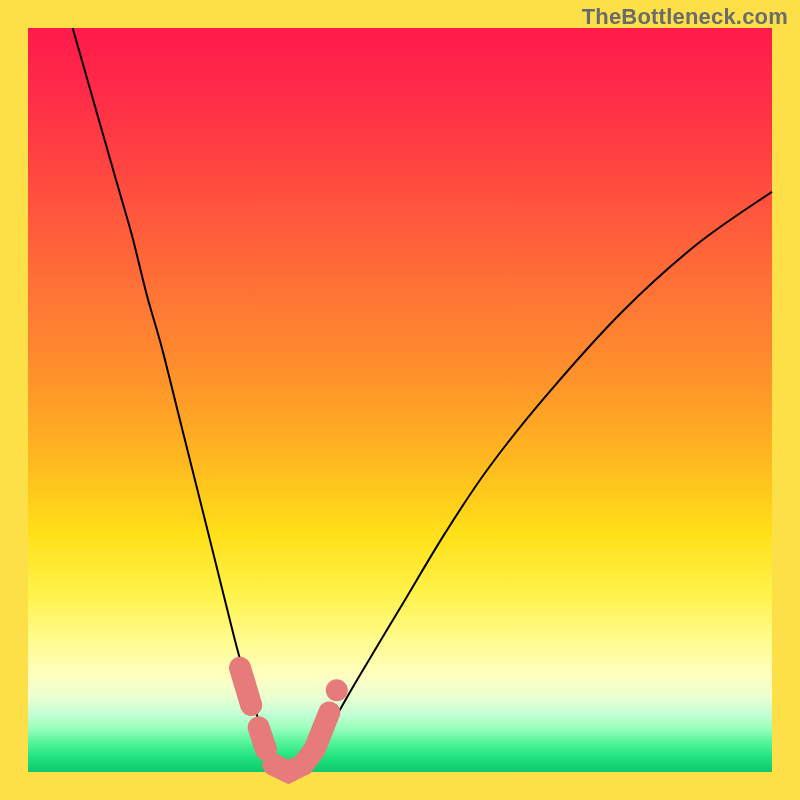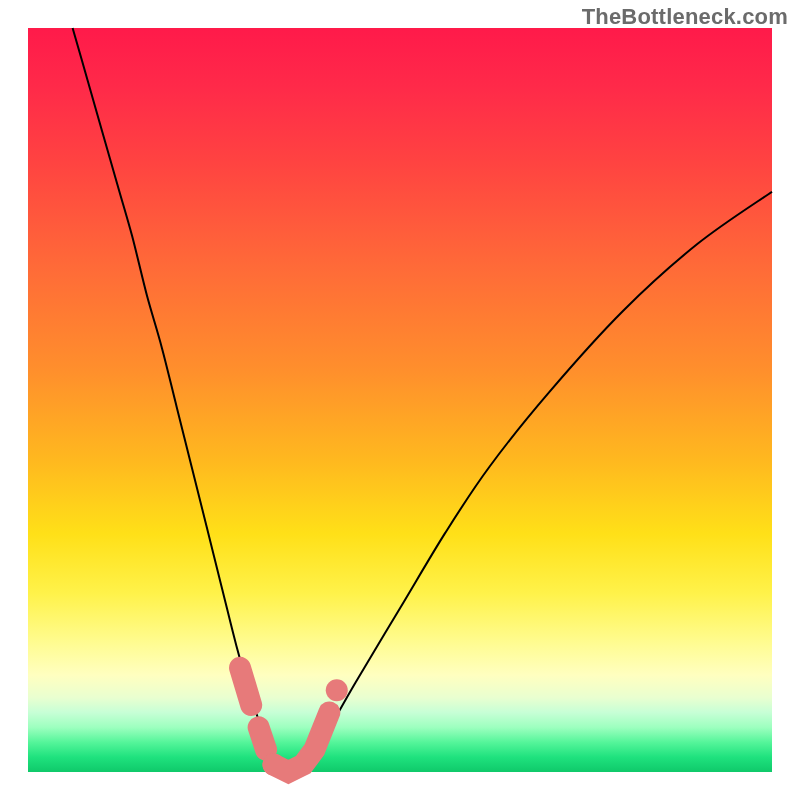--- a/index.html
+++ b/index.html
@@ -7,21 +7,21 @@
     padding: 0;
     width: 800px;
     height: 800px;
     overflow: hidden;
     background: #000;
   }
   .frame {
     position: relative;
     width: 800px;
     height: 800px;
-    background: #ffffff;
+    background: #fde047;
   }
   .plot-area {
     position: absolute;
     left: 28px;
     top: 28px;
     width: 744px;
     height: 744px;
     background: linear-gradient(to bottom,
       #ff1a4a 0%,
       #ff2a49 8%,

